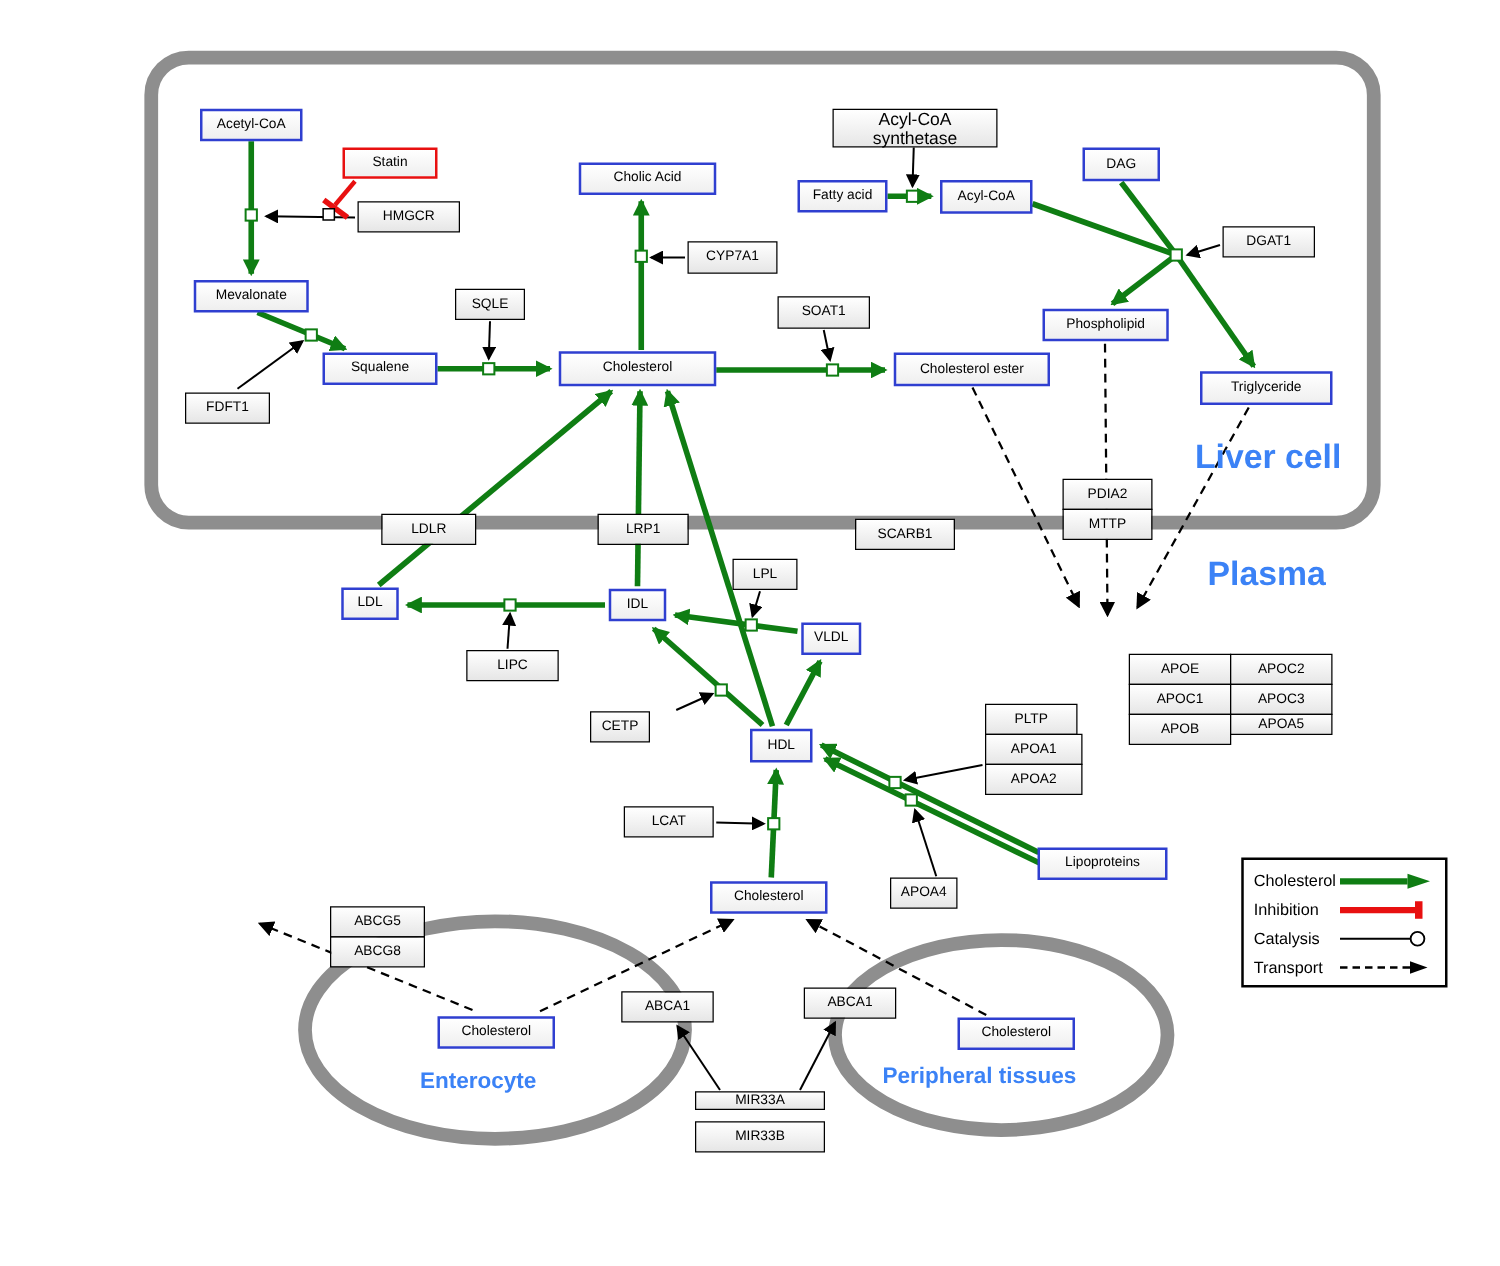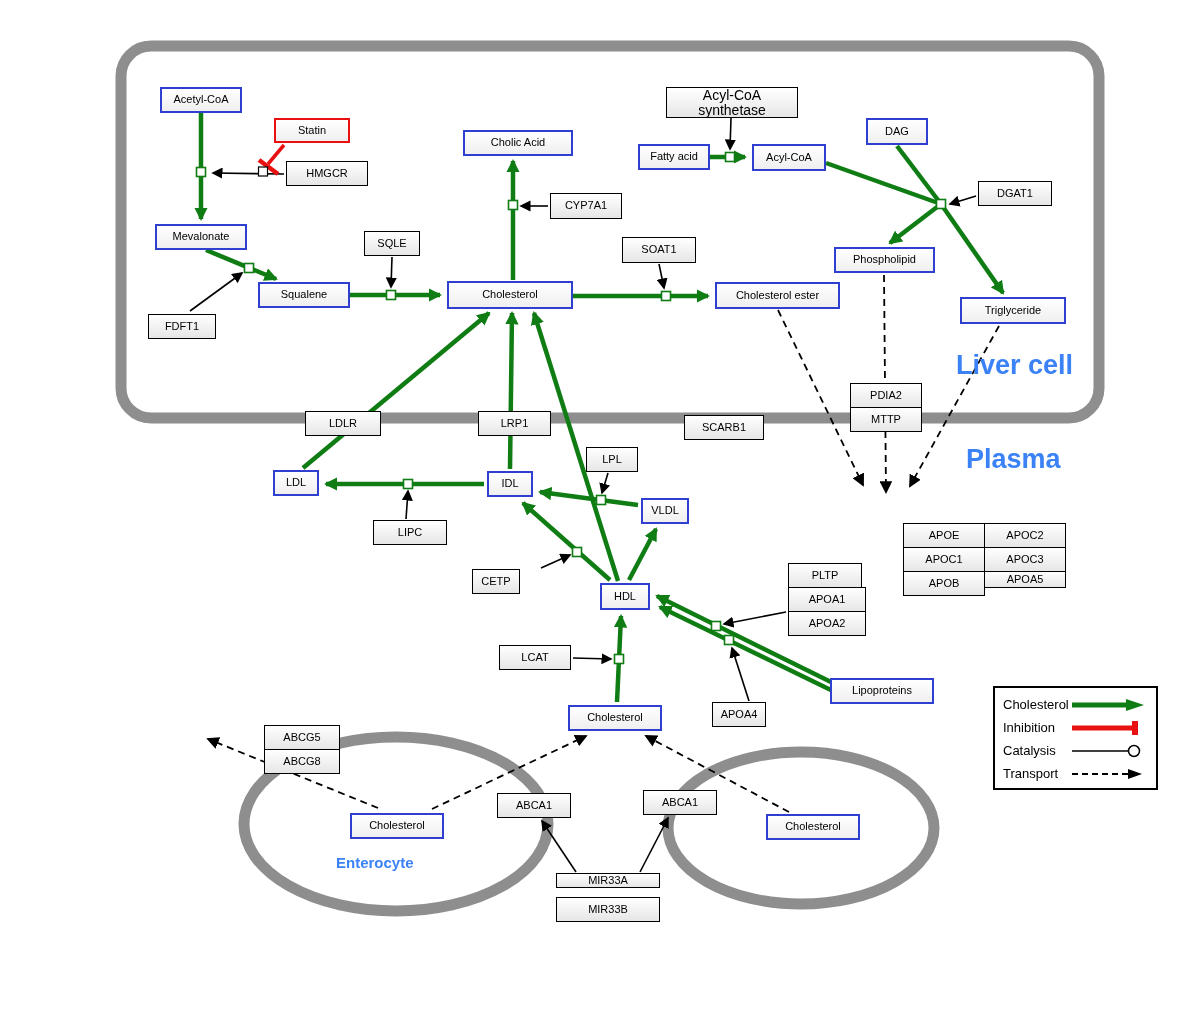--- a/index.html
+++ b/index.html
@@ -8,21 +8,21 @@
   #edges{position:absolute;left:0;top:0;z-index:1;}
   .node{position:absolute;box-sizing:border-box;z-index:3;display:flex;align-items:center;
         justify-content:center;text-align:center;font-size:11px;line-height:1.05;color:#000;
         background:linear-gradient(#ffffff,#efefef);white-space:nowrap;}
   .metab{border:2px solid #2f3fd0;}
   .enzyme{border:1px solid #000;background:linear-gradient(#ffffff,#e6e6e6);}
   .drug{border:2px solid #e81010;}
   .twoline{flex-direction:column;font-size:14px;}
   .comp-label{position:absolute;z-index:2;font-weight:bold;color:#3b82f6;}
   .big-label{font-size:27px;}
-  .mid-label{font-size:15px;}
+  .mid-label{font-size:18px;}
   #legend{position:absolute;left:993px;top:686px;width:165px;height:104px;z-index:3;
           border:2px solid #000;background:#fff;box-sizing:border-box;padding:5px 8px 3px 8px;}
   .lg-row{display:flex;align-items:center;justify-content:space-between;height:23px;}
   .lg-label{font-size:13px;color:#000;}
 </style>
 </head>
 <body>
 
 <div id="canvas">
 
@@ -111,20 +111,21 @@
       <rect x="572.5" y="547.5" width="9" height="9"></rect>
       <rect x="711.5" y="621.5" width="9" height="9"></rect>
       <rect x="724.5" y="635.5" width="9" height="9"></rect>
       <rect x="614.5" y="654.5" width="9" height="9"></rect>
     </g>
   </svg>
 
   <div class="comp-label big-label" style="left:956px;top:350px">Liver cell</div>
   <div class="comp-label big-label" style="left:966px;top:444px">Plasma</div>
   <div class="comp-label mid-label" style="left:336px;top:854px">Enterocyte</div>
+  <div class="comp-label mid-label" style="left:706px;top:850px">Peripheral tissues</div>
 
   <div class="node metab" style="left:160px;top:87px;width:82px;height:26px">Acetyl-CoA</div>
   <div class="node metab" style="left:155px;top:224px;width:92px;height:26px">Mevalonate</div>
   <div class="node metab" style="left:258px;top:282px;width:92px;height:26px">Squalene</div>
   <div class="node metab" style="left:447px;top:281px;width:126px;height:28px">Cholesterol</div>
   <div class="node metab" style="left:463px;top:130px;width:110px;height:26px">Cholic Acid</div>
   <div class="node metab" style="left:638px;top:144px;width:72px;height:26px">Fatty acid</div>
   <div class="node metab" style="left:752px;top:144px;width:74px;height:27px">Acyl-CoA</div>
   <div class="node metab" style="left:866px;top:118px;width:62px;height:27px">DAG</div>
   <div class="node metab" style="left:834px;top:247px;width:101px;height:26px">Phospholipid</div>

